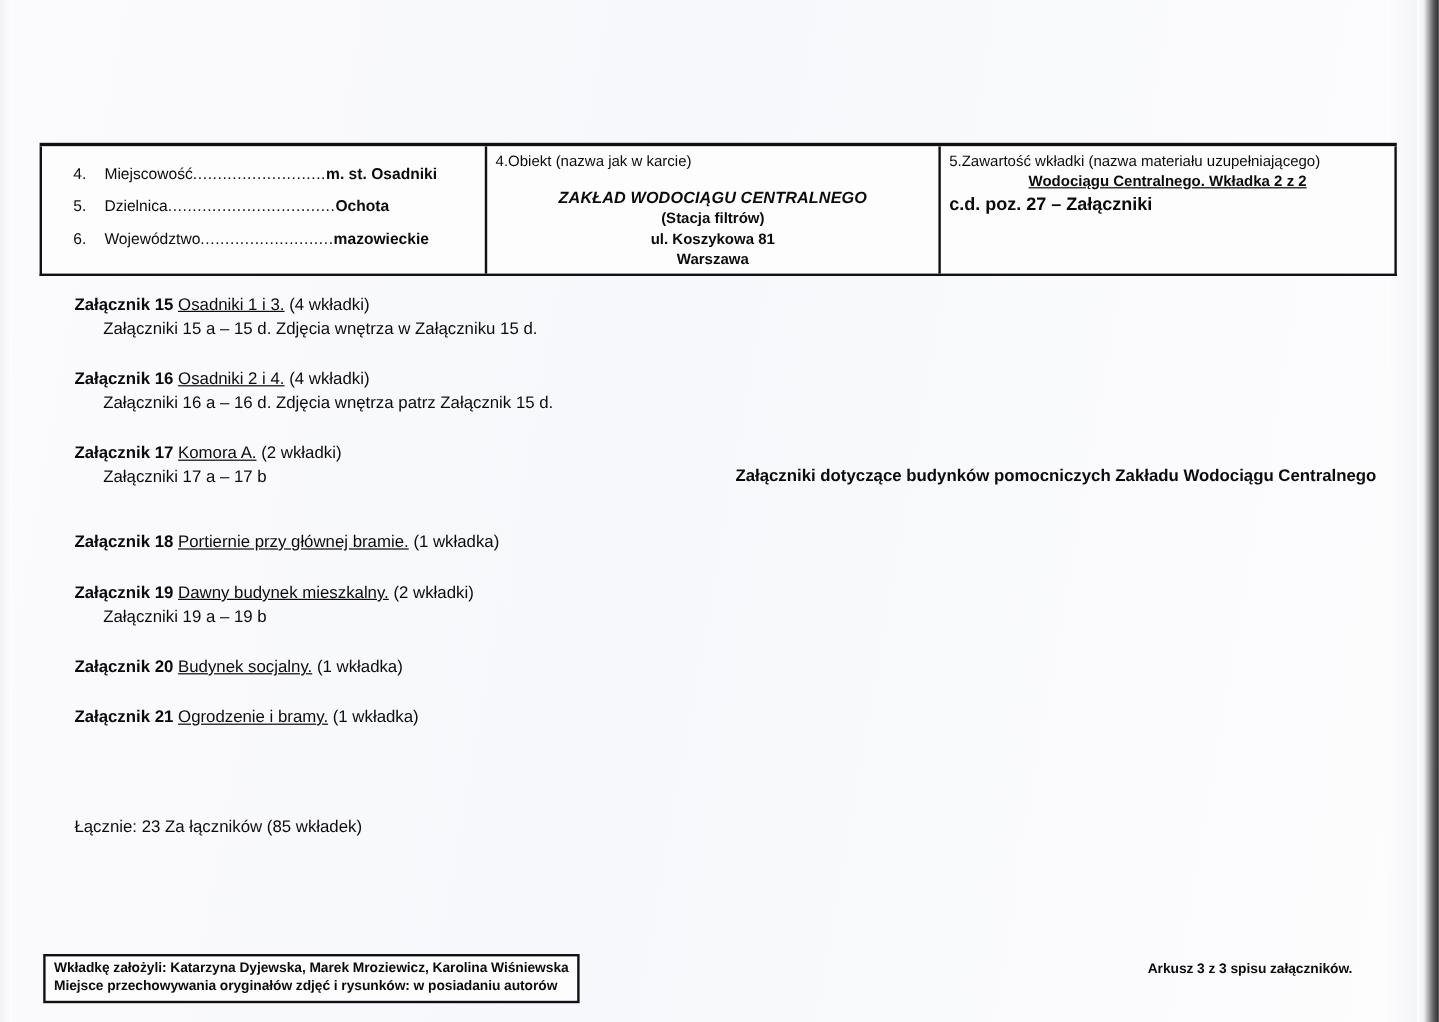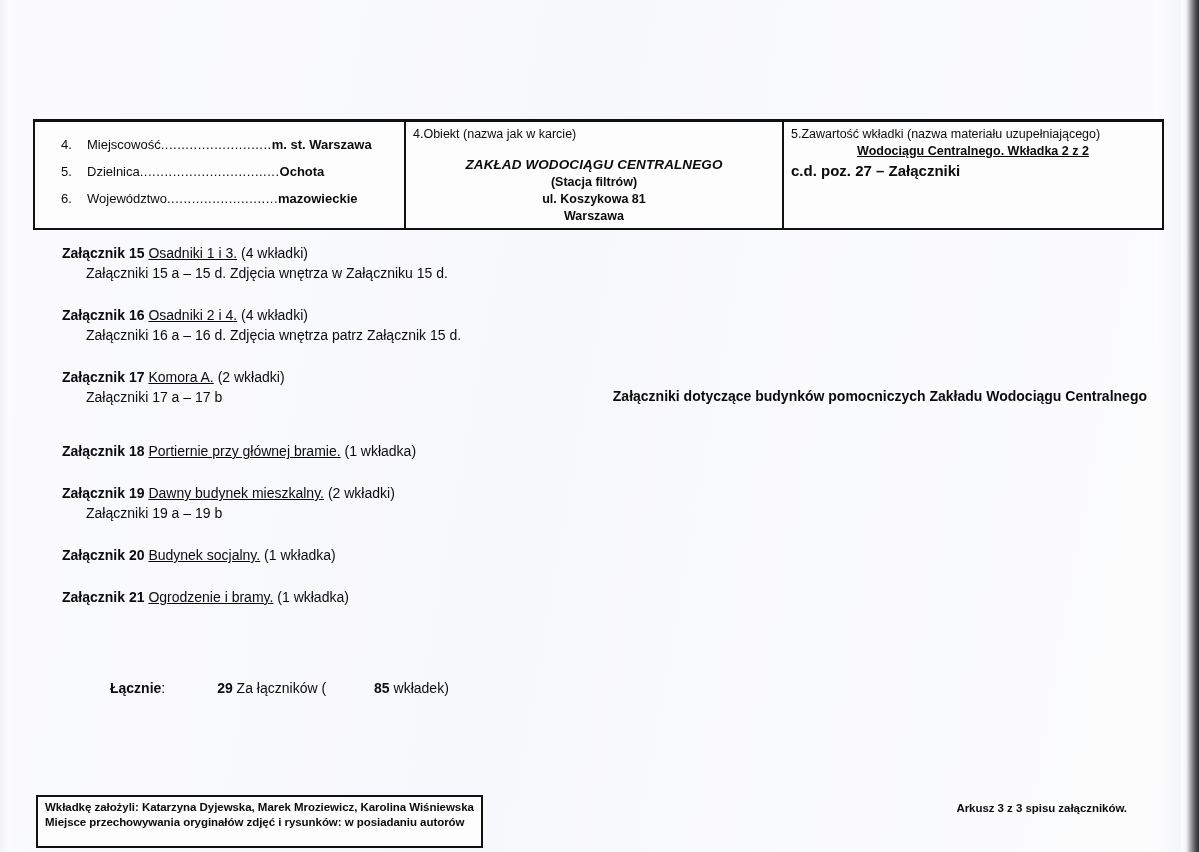--- a/index.html
+++ b/index.html
@@ -230,29 +230,29 @@
 
   
   #total {
     position: absolute;
     left: 62px;
     top: 678px;
     font-size: 14px;
     line-height: 20px;
     white-space: nowrap;
   }
-  .b { font-weight: bold; margin-left: 48px; }
+  .b { font-weight: normal; }
 
   
   #footer-box {
     position: absolute;
     left: 36px;
     top: 795px;
     border: 2px solid #111114;
-    padding: 3px 7px 16px 7px;
+    padding: 3px 7px 4px 7px;
     background: #fdfdfe;
   }
   .footer-line {
     font-size: 11.5px;
     font-weight: bold;
     line-height: 15px;
     white-space: nowrap;
     letter-spacing: -0.05px;
   }
   #sheet-info {
@@ -279,21 +279,21 @@
 
     <div id="header-rule"></div>
 
     <div id="id-table">
 
       <div class="cell" id="cell-location">
         <div class="loc-row">
           <span class="loc-num">4.</span>
           <span class="loc-label">Miejscowość</span>
             <span class="loc-dots">...........................</span>
-            <span class="loc-value">m. st. Warszawa</span>
+            <span class="loc-value">m. st. Osadniki</span>
         </div>
         <div class="loc-row">
           <span class="loc-num">5.</span>
           <span class="loc-label">Dzielnica</span>
             <span class="loc-dots">..................................</span>
             <span class="loc-value">Ochota</span>
         </div>
         <div class="loc-row">
           <span class="loc-num">6.</span>
           <span class="loc-label">Województwo</span>
@@ -355,21 +355,21 @@
       <div class="entry entry-gap">
         <div class="entry-main"><span class="entry-no">Załącznik 20</span> <span class="entry-name">Budynek socjalny.</span> <span class="entry-count">(1 wkładka)</span></div>
       </div>
 
       <div class="entry">
         <div class="entry-main"><span class="entry-no">Załącznik 21</span> <span class="entry-name">Ogrodzenie i bramy.</span> <span class="entry-count">(1 wkładka)</span></div>
       </div>
 
     </div>
 
-    <div id="total"><span class="b">Łącznie</span><span>: </span><span class="b">29</span><span> Za łączników (</span><span class="b">85</span><span> wkładek)</span></div>
+    <div id="total"><span class="b">Łącznie</span><span>: </span><span class="b">23</span><span> Za łączników (</span><span class="b">85</span><span> wkładek)</span></div>
 
     <div id="footer-box">
       <div class="footer-line">Wkładkę założyli: Katarzyna Dyjewska, Marek Mroziewicz, Karolina Wiśniewska</div>
       <div class="footer-line">Miejsce przechowywania oryginałów zdjęć i rysunków: w posiadaniu autorów</div>
     </div>
     <div id="sheet-info">Arkusz  3 z  3 spisu załączników.</div>
 
   </div>
 </div>
 

